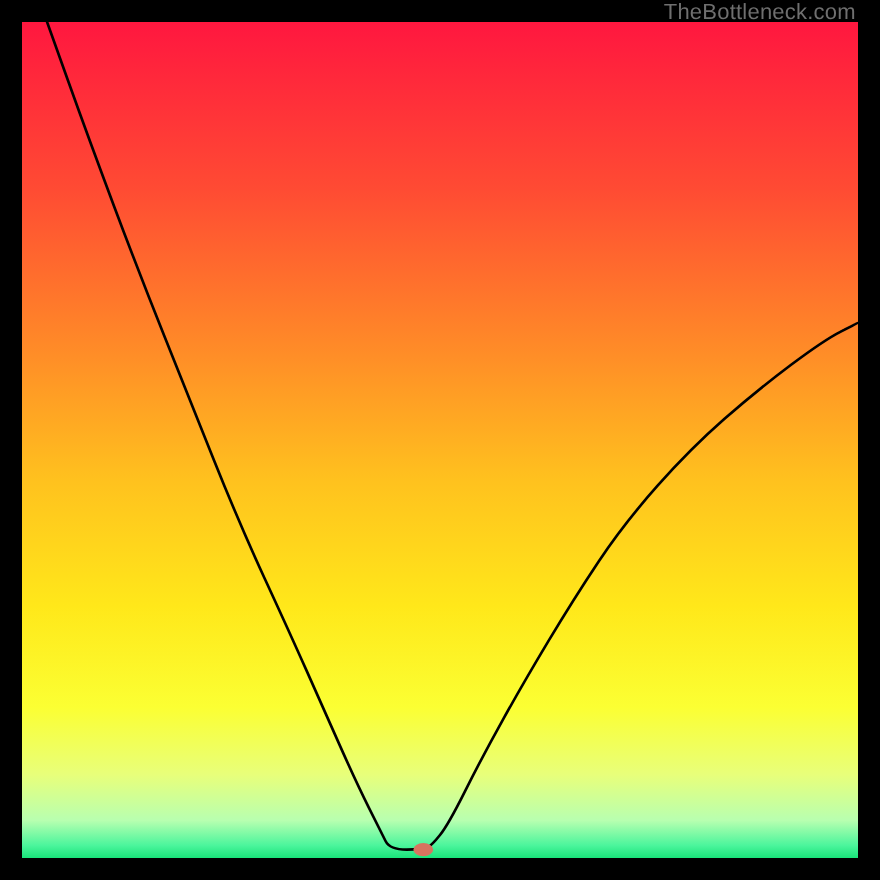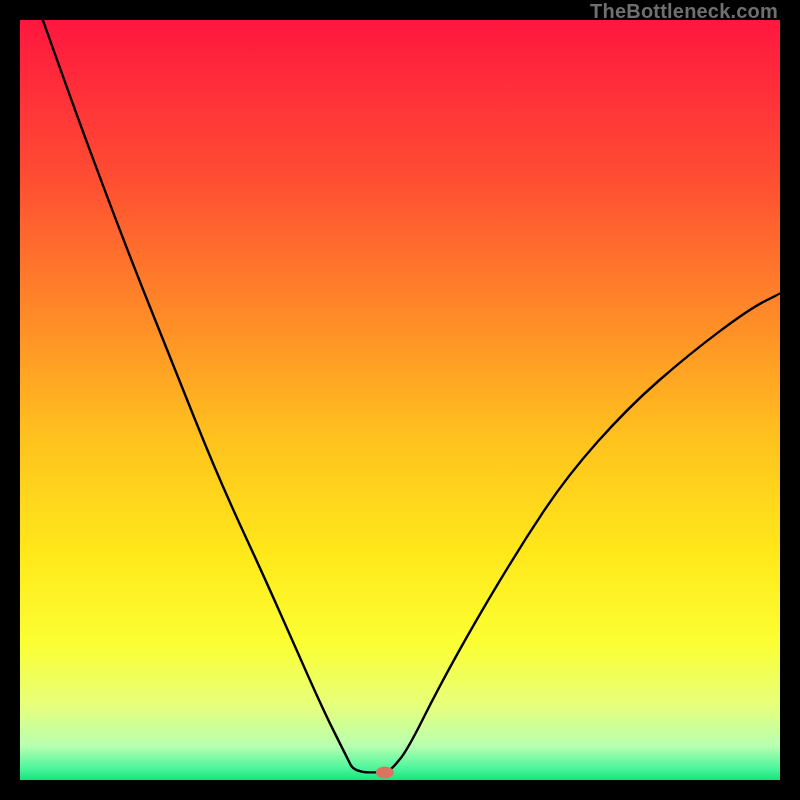--- a/index.html
+++ b/index.html
@@ -18,21 +18,21 @@
     width: 760px;
     height: 760px;
     background: #000;
   }
   .watermark {
     position: absolute;
     top: 0px;
     right: 22px;
     color: #6f6f6f;
     font-size: 20px;
-    font-weight: 700;
+    font-weight: 400;
     letter-spacing: 0.2px;
     z-index: 5;
   }
   svg {
     display: block;
   }
 </style>
 </head>
 <body>
 

